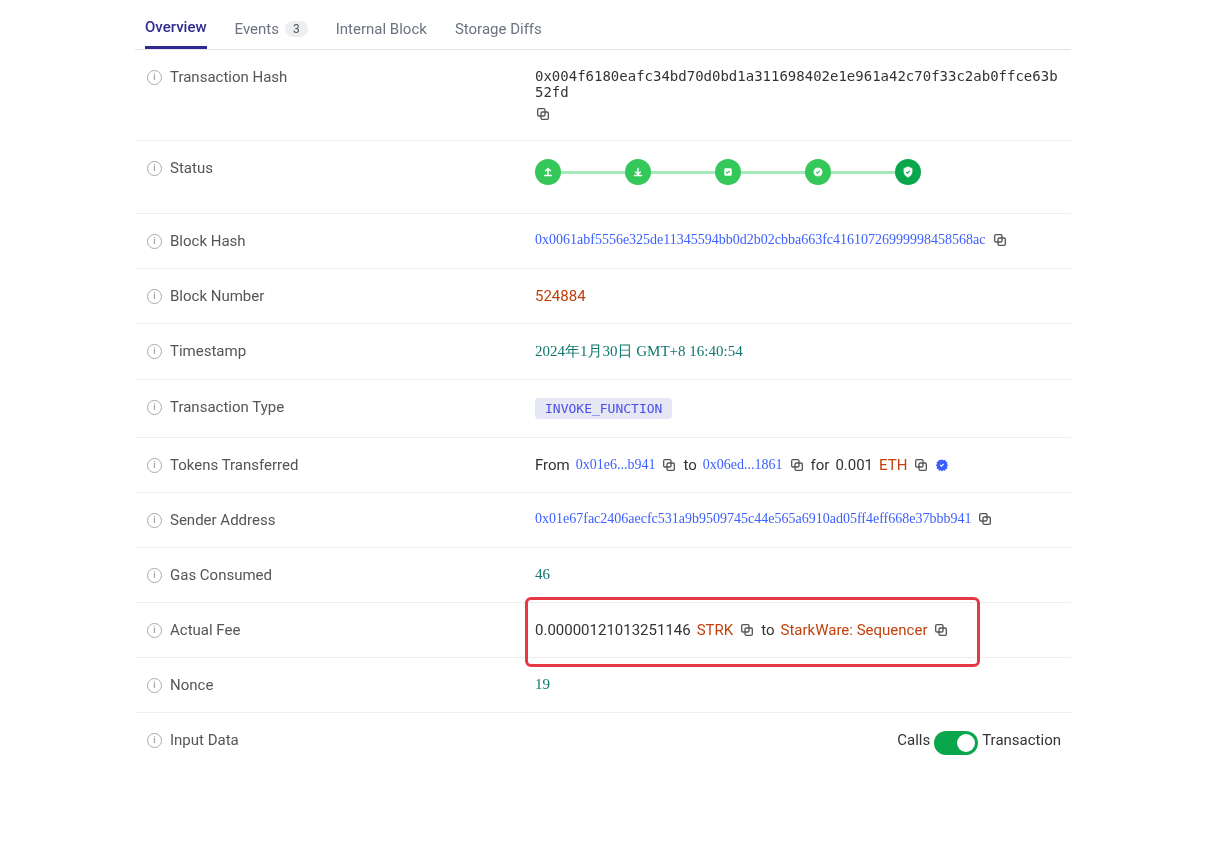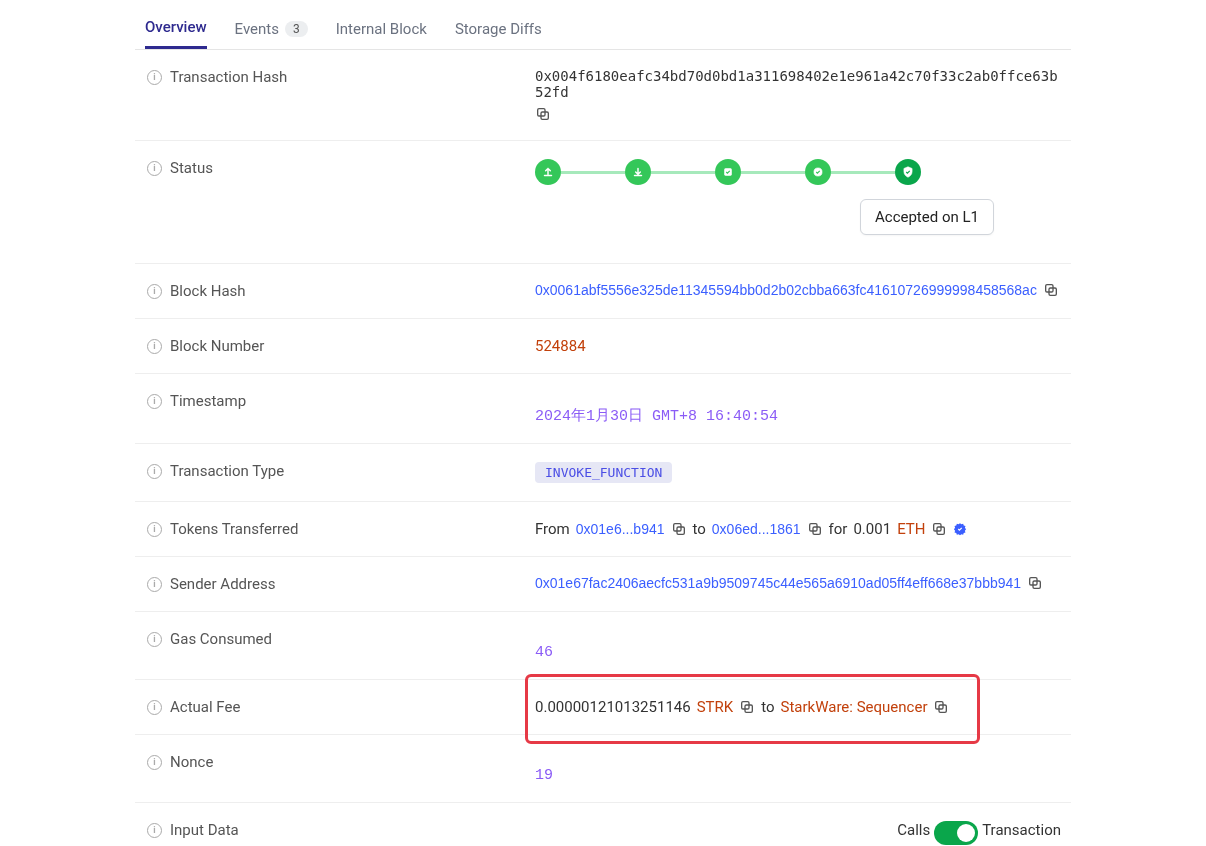--- a/index.html
+++ b/index.html
@@ -8,40 +8,40 @@
   .tabs { display: flex; gap: 28px; align-items: center; border-bottom: 1px solid #e5e5e5; padding: 8px 10px 0 10px; }
   .tab { display: flex; align-items: center; gap: 6px; padding: 10px 0; color: #6b7280; cursor: pointer; font-size: 15px; }
   .tab.active { color: #2e2a8f; border-bottom: 3px solid #2e2a8f; font-weight: 500; }
   .badge { background: #eceef0; color: #555; border-radius: 10px; padding: 1px 8px; font-size: 12px; min-width: 20px; text-align: center; }
   .row { display: flex; align-items: flex-start; border-bottom: 1px solid #eee; padding: 18px 10px; }
   .row.no-border { border-bottom: none; }
   .label-cell { width: 390px; display: flex; align-items: center; gap: 8px; color: #555; font-size: 15px; padding-left: 2px; }
   .info-icon { width: 15px; height: 15px; border: 1.5px solid #aaa; border-radius: 50%; display: inline-flex; align-items: center; justify-content: center; font-size: 9px; color: #aaa; flex-shrink: 0; font-weight: bold; }
   .value-cell { flex: 1; display: flex; align-items: center; flex-wrap: wrap; gap: 6px; font-size: 15px; }
   .hash { font-family: "SFMono-Regular", Consolas, monospace; font-size: 14px; color: #333; word-break: break-all; }
-  .link { color: #3b5fff; cursor: pointer; font-family: Liberation Sans, sans-serif; font-size: 14px; }
+  .link { color: #3b5fff; cursor: pointer; font-family: Liberation Serif, serif; font-size: 14px; }
   .link-sans { color: #c2410c; cursor: pointer; }
   .copy-icon { width: 16px; height: 16px; cursor: pointer; flex-shrink: 0; }
   .copy-icon svg { width: 100%; height: 100%; stroke: #555; fill: none; stroke-width: 2; }
   .verify-icon { width: 14px; height: 14px; flex-shrink: 0; }
   .verify-icon svg { width: 100%; height: 100%; fill: #3b5fff; }
   .tag { background: #e6e7f5; color: #4b4ee5; font-family: "SFMono-Regular", Consolas, monospace; font-size: 13px; padding: 3px 10px; border-radius: 4px; }
   .status-wrap { display: flex; flex-direction: column; align-items: flex-start; }
   .steps { display: flex; align-items: center; }
   .step-circle { width: 26px; height: 26px; border-radius: 50%; background: #34c759; display: flex; align-items: center; justify-content: center; color: #fff; }
   .step-circle svg { width: 14px; height: 14px; fill: #fff; stroke: #fff; }
   .step-circle.final { background: #0aa64b; }
   .connector { width: 64px; height: 3px; background: #a6e9bb; }
   .status-label { margin-top: 14px; margin-left: 325px; border: 1px solid #d1d5db; border-radius: 6px; padding: 8px 14px; font-size: 15px; color: #222; box-shadow: 0 1px 2px rgba(0,0,0,.04); background: #fff; }
   .highlight-box { position: absolute; border: 3px solid #e63946; border-radius: 6px; pointer-events: none; }
   .actual-fee-row { position: relative; }
   .input-data-right { margin-left: auto; display: flex; align-items: flex-start; gap: 4px; }
   .toggle { width: 44px; height: 24px; background: #0aa64b; border-radius: 12px; position: relative; cursor: pointer; }
   .toggle-knob { position: absolute; right: 3px; top: 3px; width: 18px; height: 18px; border-radius: 50%; background: #fff; }
-  .mono-value { font-family: Liberation Mono, monospace; color: #8b5cf6; margin-top: 14px; }
+  .mono-value { font-family: Liberation Serif, serif; color: #0f766e; }
 </style>
 </head>
 <body>
 
 <div class="container">
 
   <div class="tabs">
     <div class="tab active">
         <span>Overview</span>
       </div>
@@ -105,21 +105,20 @@
               </svg>
             </div>
           <div class="connector"></div>
           <div class="step-circle final">
               <svg viewBox="0 0 24 24">
                 <path d="M12 3l7 3v5c0 5-3 8-7 10-4-2-7-5-7-10V6l7-3z" fill="#fff"></path>
                 <path d="M9 12l2 2 4-4" stroke="#0aa64b" stroke-width="2" fill="none"></path>
               </svg>
             </div>
         </div>
-        <div class="status-label">Accepted on L1</div>
       </div>
     </div>
   </div>
 
   <div class="row">
     <div class="label-cell">
       <span class="info-icon">i</span>
       <span>Block Hash</span>
     </div>
     <div class="value-cell">

